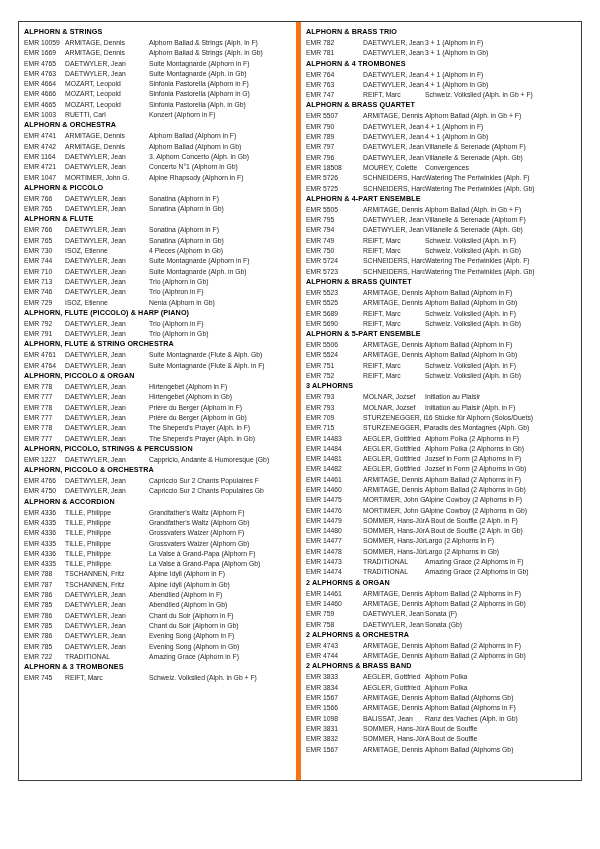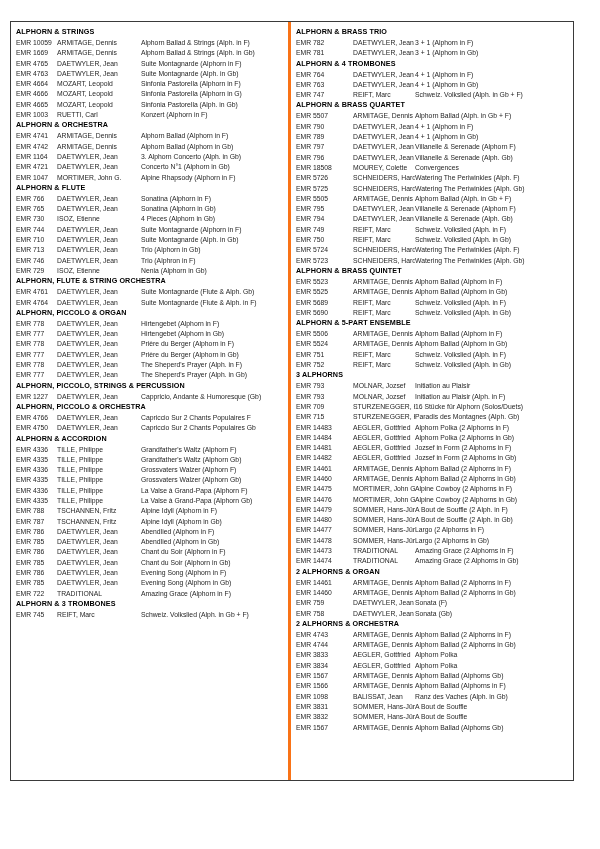--- a/index.html
+++ b/index.html
@@ -6,36 +6,36 @@
     margin: 0;
     padding: 0;
     width: 600px;
     height: 849px;
     background: #ffffff;
     overflow: hidden;
     font-family: "Liberation Sans", sans-serif;
   }
   .sheet {
     position: absolute;
-    left: 10px;
+    left: 18px;
     top: 21px;
     width: 564px;
     height: 760px;
     border: 1px solid #3a3a3a;
     display: flex;
     box-sizing: border-box;
     background: #ffffff;
   }
   .col {
     box-sizing: border-box;
     padding: 5px 4px 0 5px;
     overflow: hidden;
   }
   .col-left { width: 277px; flex: 0 0 277px; }
-  .col-right { flex: 1 1 auto; border-left: 3px solid #f97316; }
+  .col-right { flex: 1 1 auto; border-left: 5px solid #f97316; }
   .section { margin-top: 0; }
   .section:first-child { margin-top: 0; }
   .section-title {
     font-size: 7.2px;
     font-weight: bold;
     color: #000000;
     line-height: 10px;
     margin-bottom: 1px;
     white-space: nowrap;
     letter-spacing: 0.1px;
@@ -121,20 +121,33 @@
           <span class="cell cell-composer">DAETWYLER, Jean</span>
           <span class="cell cell-title">Concerto N°1 (Alphorn in Gb)</span>
         </div>
         <div class="row">
           <span class="cell cell-ref">EMR 1047</span>
           <span class="cell cell-composer">MORTIMER, John G.</span>
           <span class="cell cell-title">Alpine Rhapsody (Alphorn in F)</span>
         </div>
       </div>
       <div class="section">
+        <div class="section-title">ALPHORN &amp; PICCOLO</div>
+        <div class="row">
+          <span class="cell cell-ref">EMR 766</span>
+          <span class="cell cell-composer">DAETWYLER, Jean</span>
+          <span class="cell cell-title">Sonatina (Alphorn in F)</span>
+        </div>
+        <div class="row">
+          <span class="cell cell-ref">EMR 765</span>
+          <span class="cell cell-composer">DAETWYLER, Jean</span>
+          <span class="cell cell-title">Sonatina (Alphorn in Gb)</span>
+        </div>
+      </div>
+      <div class="section">
         <div class="section-title">ALPHORN &amp; FLUTE</div>
         <div class="row">
           <span class="cell cell-ref">EMR 766</span>
           <span class="cell cell-composer">DAETWYLER, Jean</span>
           <span class="cell cell-title">Sonatina (Alphorn in F)</span>
         </div>
         <div class="row">
           <span class="cell cell-ref">EMR 765</span>
           <span class="cell cell-composer">DAETWYLER, Jean</span>
           <span class="cell cell-title">Sonatina (Alphorn in Gb)</span>
@@ -166,20 +179,33 @@
           <span class="cell cell-composer">DAETWYLER, Jean</span>
           <span class="cell cell-title">Trio (Alphron in F)</span>
         </div>
         <div class="row">
           <span class="cell cell-ref">EMR 729</span>
           <span class="cell cell-composer">ISOZ, Etienne</span>
           <span class="cell cell-title">Nenia (Alphorn in Gb)</span>
         </div>
       </div>
       <div class="section">
+        <div class="section-title">ALPHORN, FLUTE (PICCOLO) &amp; HARP (PIANO)</div>
+        <div class="row">
+          <span class="cell cell-ref">EMR 792</span>
+          <span class="cell cell-composer">DAETWYLER, Jean</span>
+          <span class="cell cell-title">Trio (Alphorn in F)</span>
+        </div>
+        <div class="row">
+          <span class="cell cell-ref">EMR 791</span>
+          <span class="cell cell-composer">DAETWYLER, Jean</span>
+          <span class="cell cell-title">Trio (Alphorn in Gb)</span>
+        </div>
+      </div>
+      <div class="section">
         <div class="section-title">ALPHORN, FLUTE &amp; STRING ORCHESTRA</div>
         <div class="row">
           <span class="cell cell-ref">EMR 4761</span>
           <span class="cell cell-composer">DAETWYLER, Jean</span>
           <span class="cell cell-title">Suite Montagnarde (Flute &amp; Alph. Gb)</span>
         </div>
         <div class="row">
           <span class="cell cell-ref">EMR 4764</span>
           <span class="cell cell-composer">DAETWYLER, Jean</span>
           <span class="cell cell-title">Suite Montagnarde (Flute &amp; Alph. in F)</span>
@@ -399,20 +425,21 @@
           <span class="cell cell-composer">SCHNEIDERS, Hardy</span>
           <span class="cell cell-title">Watering The Periwinkles (Alph. F)</span>
         </div>
         <div class="row">
           <span class="cell cell-ref">EMR 5725</span>
           <span class="cell cell-composer">SCHNEIDERS, Hardy</span>
           <span class="cell cell-title">Watering The Periwinkles (Alph. Gb)</span>
         </div>
       </div>
       <div class="section">
+        <div class="section-title">ALPHORN &amp; 4-PART ENSEMBLE</div>
         <div class="row">
           <span class="cell cell-ref">EMR 5505</span>
           <span class="cell cell-composer">ARMITAGE, Dennis</span>
           <span class="cell cell-title">Alphorn Ballad (Alph. in Gb + F)</span>
         </div>
         <div class="row">
           <span class="cell cell-ref">EMR 795</span>
           <span class="cell cell-composer">DAETWYLER, Jean</span>
           <span class="cell cell-title">Villanelle &amp; Serenade (Alphorn F)</span>
         </div>
@@ -613,20 +640,21 @@
           <span class="cell cell-composer">ARMITAGE, Dennis</span>
           <span class="cell cell-title">Alphorn Ballad (2 Alphorns in F)</span>
         </div>
         <div class="row">
           <span class="cell cell-ref">EMR 4744</span>
           <span class="cell cell-composer">ARMITAGE, Dennis</span>
           <span class="cell cell-title">Alphorn Ballad (2 Alphorns in Gb)</span>
         </div>
       </div>
       <div class="section">
+        <div class="section-title">2 ALPHORNS &amp; BRASS BAND</div>
         <div class="row">
           <span class="cell cell-ref">EMR 3833</span>
           <span class="cell cell-composer">AEGLER, Gottfried</span>
           <span class="cell cell-title">Alphorn Polka</span>
         </div>
         <div class="row">
           <span class="cell cell-ref">EMR 3834</span>
           <span class="cell cell-composer">AEGLER, Gottfried</span>
           <span class="cell cell-title">Alphorn Polka</span>
         </div>

